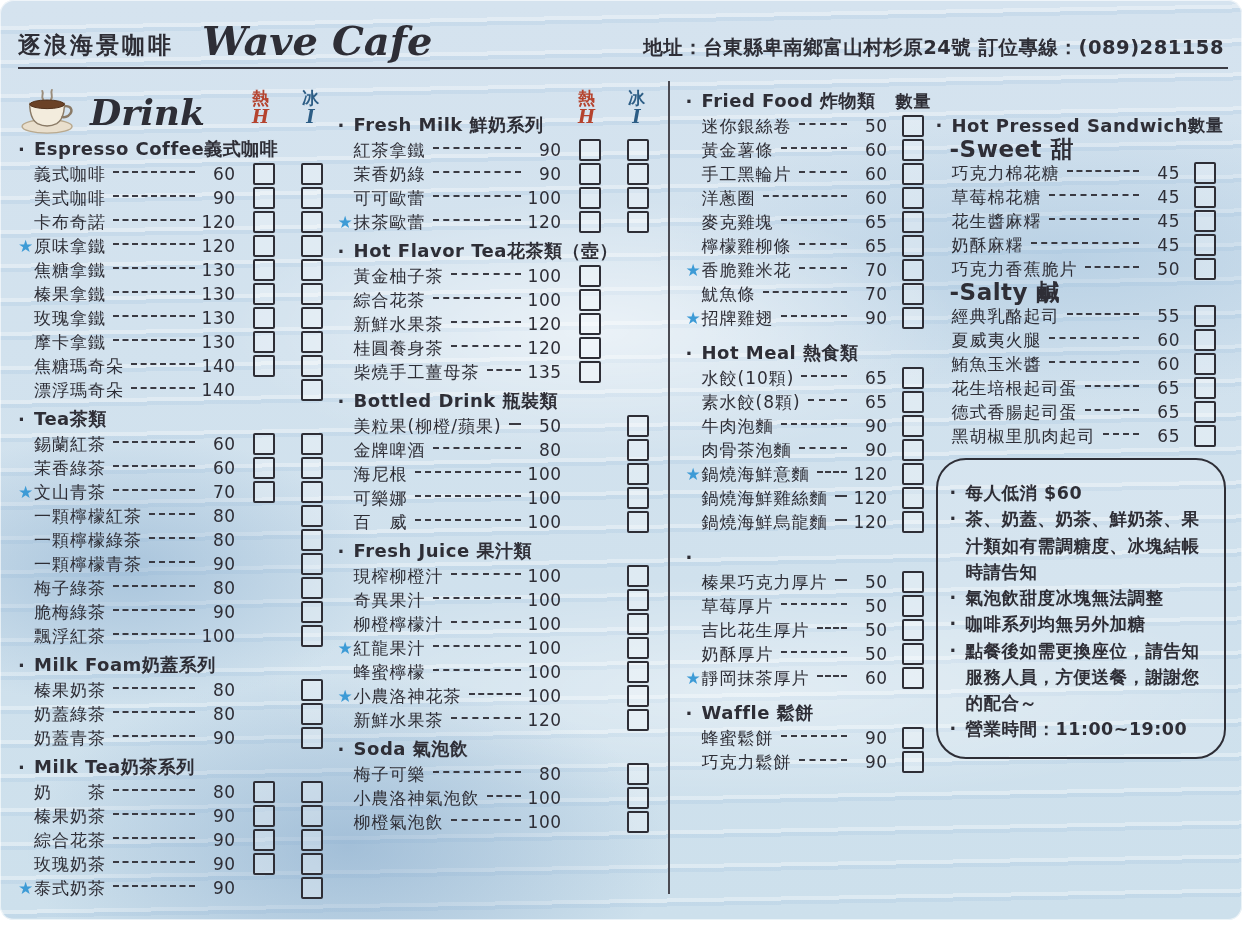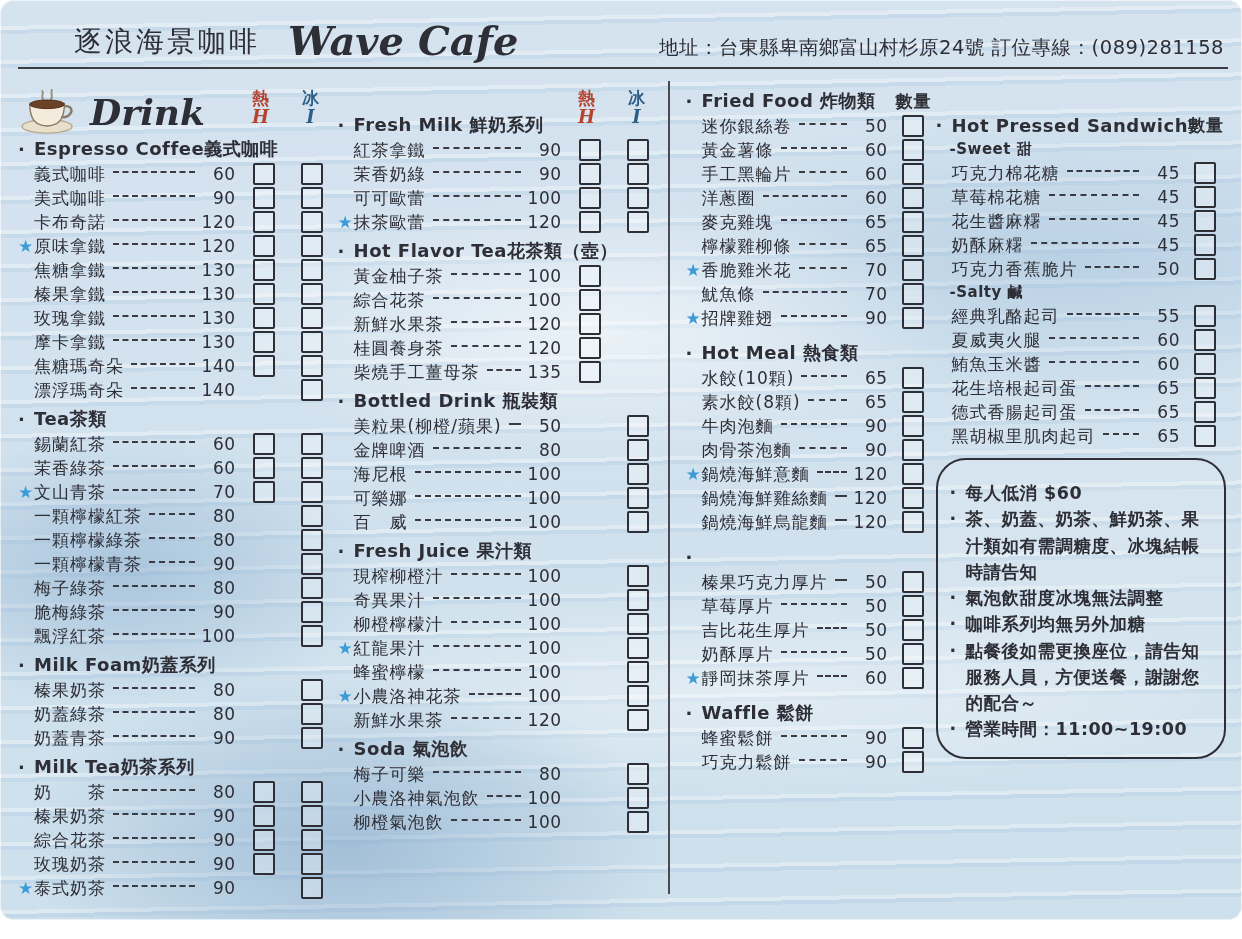--- a/index.html
+++ b/index.html
@@ -12,23 +12,23 @@
       radial-gradient(640px 230px at 86% 28%, rgba(150,185,215,.42), rgba(150,185,215,0) 65%),
       radial-gradient(520px 280px at 28% 92%, rgba(120,158,196,.5), rgba(120,158,196,0) 62%),
       radial-gradient(700px 160px at 60% 75%, rgba(255,255,255,.4), rgba(255,255,255,0) 70%),
       repeating-linear-gradient(179deg, rgba(255,255,255,0) 0 26px, rgba(255,255,255,.32) 26px 30px, rgba(168,198,224,.28) 30px 34px),
       linear-gradient(#d5e3ef,#cde0ec);
     box-shadow:inset 0 0 0 1px rgba(255,255,255,.6);}
   .inner{position:absolute;left:18px;top:14px;right:14px;bottom:26px;display:flex;flex-direction:column;}
 
   
   .hdr{display:flex;align-items:flex-end;height:62px;border-bottom:2.5px solid #3b3b44;padding-bottom:6px;}
-  .title-zh{font-size:28px;font-weight:normal;letter-spacing:3px;margin-left:56px;white-space:nowrap;}
+  .title-zh{font-size:23px;font-weight:bold;letter-spacing:3px;white-space:nowrap;}
   .title-en{font-family:"DejaVu Serif",serif;font-style:italic;font-weight:bold;font-size:40px;margin-left:28px;white-space:nowrap;transform:translateY(3px);}
-  .addr{margin-left:auto;font-size:19.5px;font-weight:normal;white-space:nowrap;letter-spacing:.5px;padding-right:4px;}
+  .addr{margin-left:auto;font-size:19.5px;font-weight:bold;white-space:nowrap;letter-spacing:.5px;padding-right:4px;}
 
   
   .content{flex:1;display:flex;padding-top:6px;}
   .half{position:relative;}
   .half.drink{width:656px;}
   .half.eat{flex:1;padding-left:10px;}
   .vdiv{width:2px;background:#4a4a52;margin:6px 6px 10px 4px;}
   .cols{display:flex;height:100%;}
   .col{flex:1;position:relative;padding-right:2px;margin-top:13px;}
   .col.pad-top{padding-top:24px;}
@@ -42,21 +42,21 @@
   .hotice .en{font-family:"DejaVu Serif",serif;font-style:italic;font-weight:bold;font-size:18px;display:block;}
   .hot{color:#b5432e;}
   .ice{color:#2c5d85;}
 
   .group{margin-bottom:4px;}
   .group.gap{margin-top:10px;}
   .g-title{display:flex;align-items:center;font-size:18px;font-weight:bold;height:26px;letter-spacing:.5px;white-space:nowrap;}
   .g-title .bullet{width:16px;text-align:left;font-weight:bold;}
   .g-title2{font-size:18px;font-weight:bold;height:24px;line-height:24px;padding-left:16px;letter-spacing:1px;}
   .qty-label{margin-left:auto;font-size:17px;font-weight:bold;letter-spacing:1px;padding-right:2px;}
-  .sub-title{font-size:15px;font-weight:bold;height:23px;line-height:23px;padding-left:14px;letter-spacing:.5px;}
+  .sub-title{font-size:23px;font-weight:bold;height:23px;line-height:23px;padding-left:14px;letter-spacing:.5px;}
 
   .row{display:flex;align-items:center;height:24px;font-size:17px;}
   .star{width:16px;font-size:17px;color:#3d9bd6;line-height:1;flex:none;}
   .iname{white-space:nowrap;letter-spacing:1px;}
   .leader{flex:1;border-bottom:2px dashed #3a3a42;height:0;margin:0 7px;transform:translateY(-2px);min-width:12px;}
   .price{width:34px;text-align:right;flex:none;letter-spacing:.5px;}
   .slots{display:flex;flex:none;margin-left:4px;}
   .slots.w2{width:96px;}
   .slots.w1{width:42px;}
   .slot{flex:1;display:flex;justify-content:center;align-items:center;}

